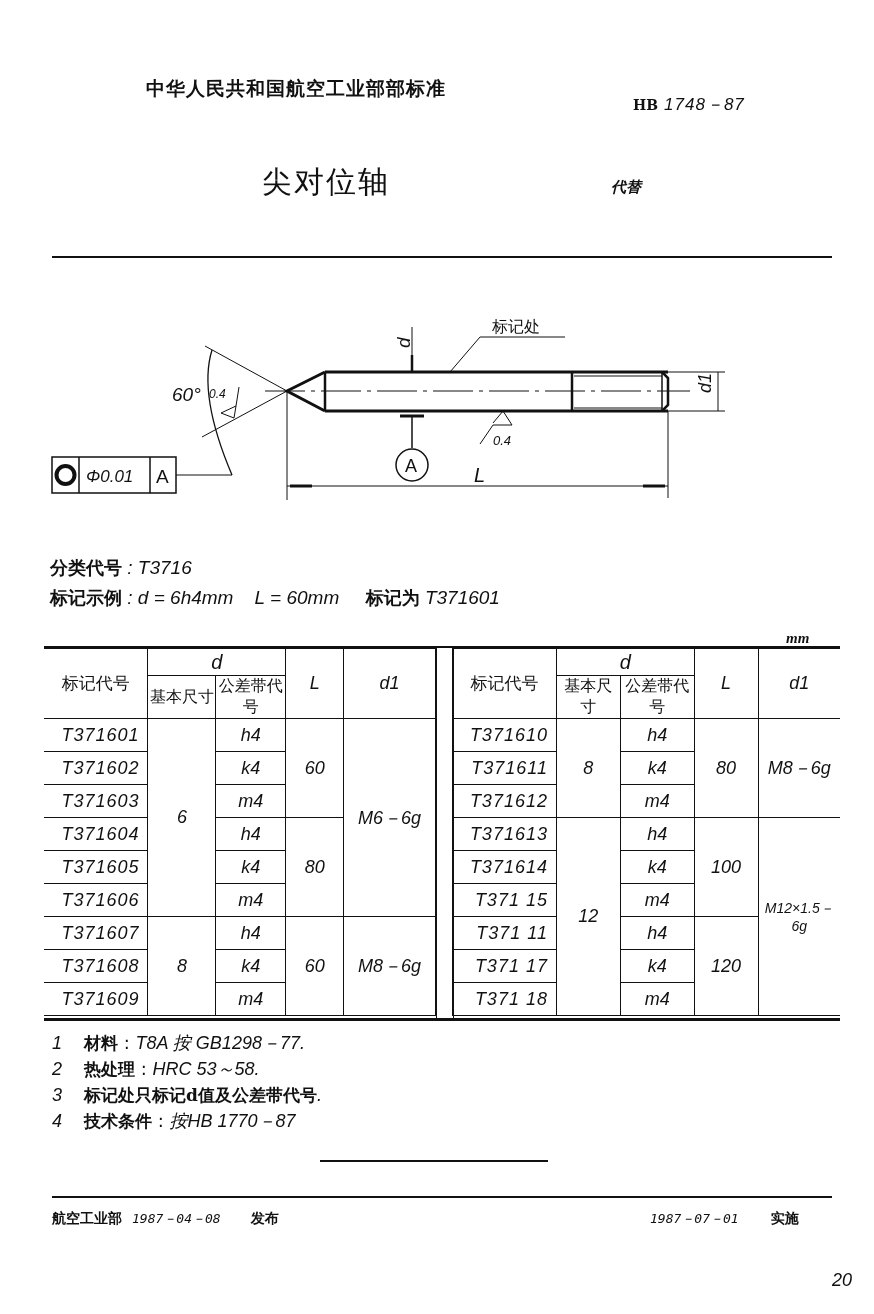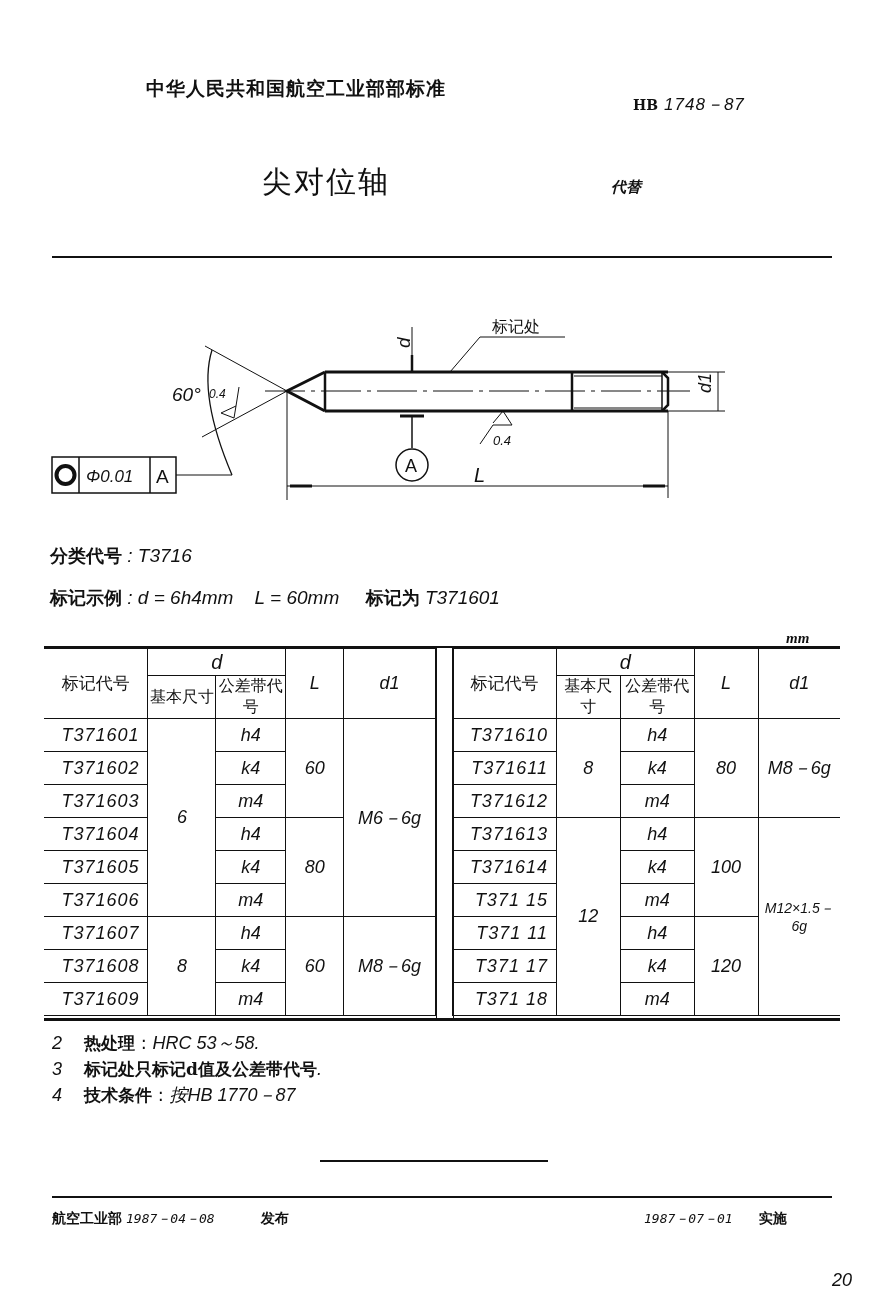--- a/index.html
+++ b/index.html
@@ -28,21 +28,21 @@
   .tbl-top { left: 44px; top: 646px; width: 796px; height: 3px; background:#111; }
   .tbl-bot { left: 44px; top: 1018px; width: 796px; height: 3px; background:#111; }
   .gap { left: 436px; top: 648px; width: 16px; height: 372px; border-left: 1.5px solid #111; border-right: 1.5px solid #111; background:#fff; }
 
   .notes { left: 52px; top: 1030px; font-size: 18px; line-height: 26px; }
   .notes .n { display: inline-block; width: 32px; font-style: italic; font-family: "Liberation Sans", sans-serif; }
   .notes .zh { font-family: "DejaVu Serif", serif; font-weight: bold; font-size: 17px; }
   .notes .it { font-style: italic; font-family: "Liberation Sans", sans-serif; }
 
   .foot { top: 1210px; font-size: 14px; font-weight: bold; }
-  .foot .d { font-family: "DejaVu Sans Mono", monospace; font-weight: normal; font-style: italic; font-size: 13px; margin: 0 4px; }
+  .foot .d { font-family: "DejaVu Sans Mono", monospace; font-weight: normal; font-style: italic; font-size: 13px; margin: 0 10px; }
   .page { left: 832px; top: 1270px; font-size: 18px; font-style: italic; font-family: "Liberation Sans", sans-serif; }
 </style>
 </head>
 <body>
 
 <div class="abs org">中华人民共和国航空工业部部标准</div>
 <div class="abs std">
   <b>HB</b><i>1748－87</i>
 </div>
 <div class="abs title">尖对位轴</div>
@@ -108,21 +108,21 @@
     <text x="492" y="332" font-size="16" font-style="normal" font-family="DejaVu Serif, serif">标记处</text>
     <text x="404" y="354" font-size="19" transform="rotate(-90 404 348)">d</text>
     <text x="704" y="400" font-size="18" transform="rotate(-90 704 393)">d1</text>
     <text x="474" y="482" font-size="20">L</text>
     <text x="405" y="472" font-size="18" font-style="normal">A</text>
     <text x="86" y="482" font-size="17">Φ0.01</text>
     <text x="156" y="483" font-size="19" font-style="normal">A</text>
   </g>
 </svg>
 
-<div class="abs meta" style="top:544px;">
+<div class="abs meta" style="top:556px;">
   <span class="zh">分类代号</span><span> : </span><span>T3716</span>
 </div>
 <div class="abs meta" style="top:586px;">
   <span class="zh">标记示例</span><span> : </span>
   <span>d = 6h4mm</span>&nbsp;&nbsp;&nbsp;
   <span>L = 60mm</span>&nbsp;&nbsp;&nbsp;&nbsp;
   <span class="zh">标记为</span>
   <span>T371601</span>
 </div>
 
@@ -257,26 +257,27 @@
   <tr>
     <td class="code">T371 18</td>
     <td>m4</td>
   </tr>
 </tbody>
   </table>
 
 <div class="abs tbl-bot"></div>
 
 <div class="abs notes">
+  <div><span class="n">1</span><span class="zh">材料</span><span> : </span><span class="it">T8A  按 GB1298－77.</span></div>
   <div><span class="n">2</span><span class="zh">热处理</span><span> : </span><span class="it">HRC 53～58.</span></div>
   <div><span class="n">3</span><span class="zh">标记处只标记d值及公差带代号</span><span class="it">.</span></div>
   <div><span class="n">4</span><span class="zh">技术条件</span><span> : </span><span class="it">按HB 1770－87</span></div>
 </div>
 <div class="abs rule" style="left:320px;top:1160px;width:228px;"></div>
 
 <div class="abs rule" style="left:52px;top:1196px;width:780px;"></div>
 <div class="abs foot" style="left:52px;">
-  <span>航空工业部</span><span class="d">1987－04－08</span><span style="margin-left:42px">发布</span>
+  <span>航空工业部</span><span class="d">1987－04－08</span><span style="margin-left:20px">发布</span>
 </div>
 <div class="abs foot" style="left:640px;">
   <span class="d">1987－07－01</span><span style="margin-left:22px">实施</span>
 </div>
 <div class="abs page">20</div>
 
 </body></html>

